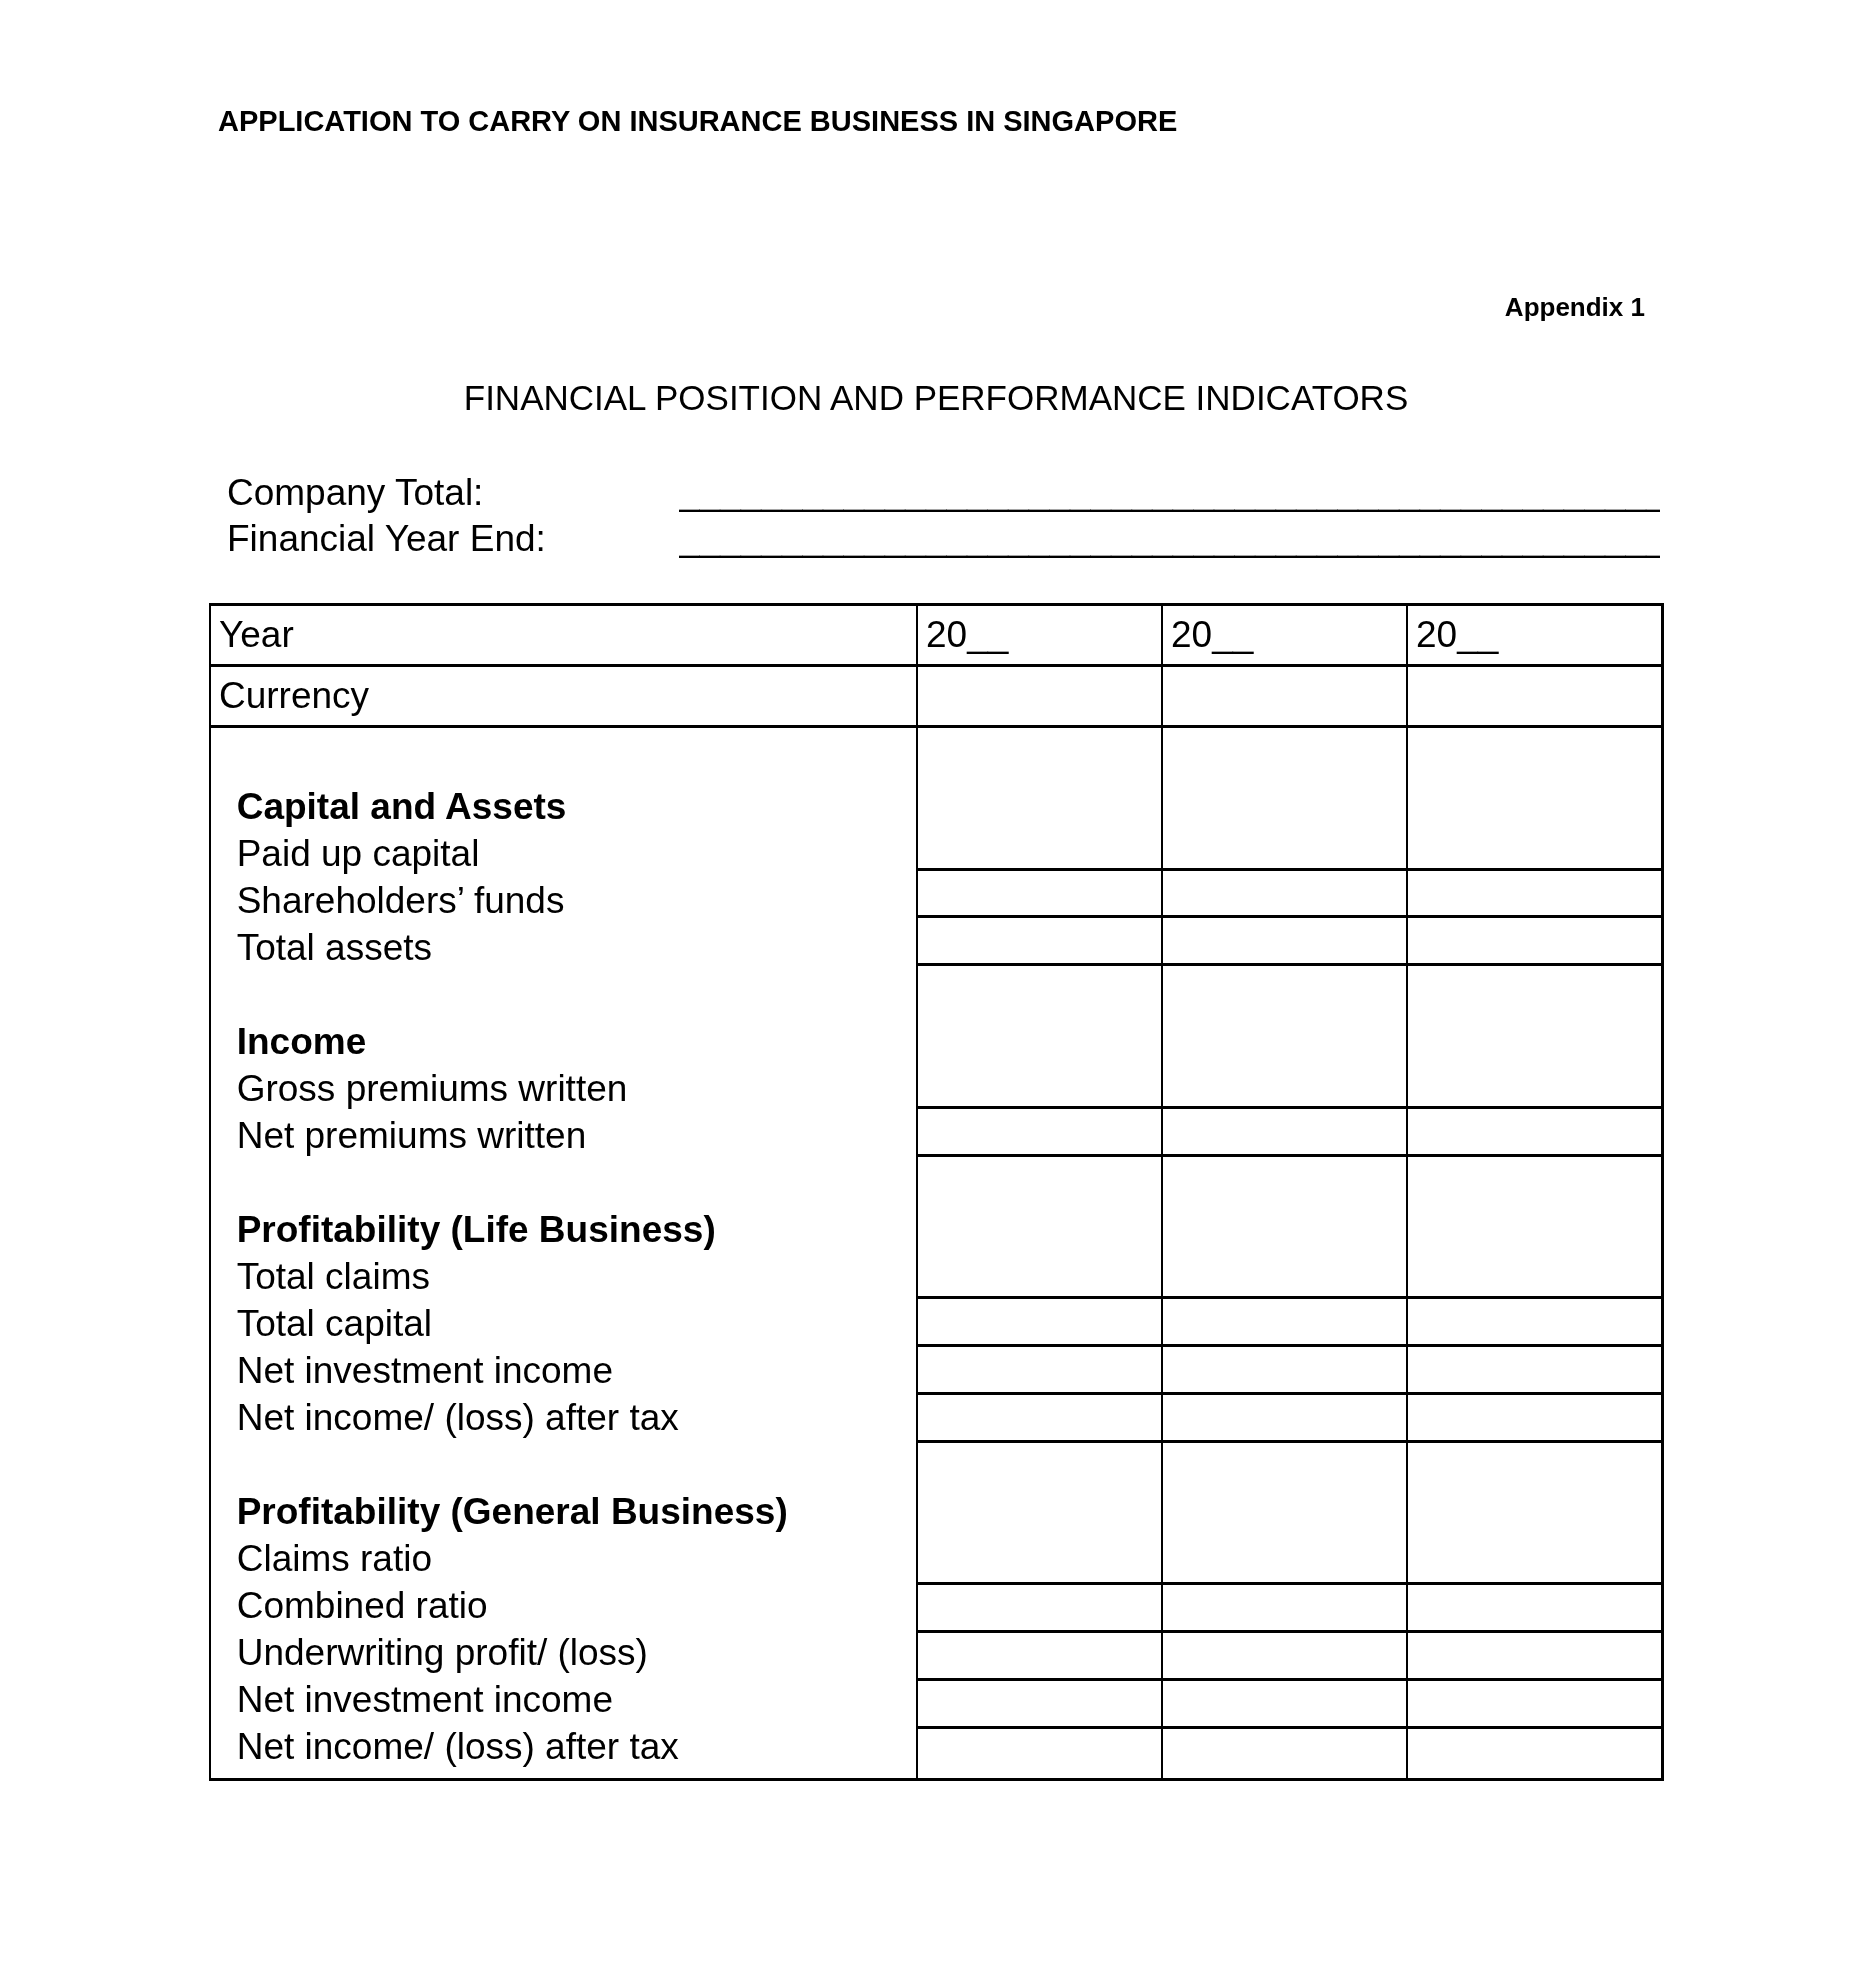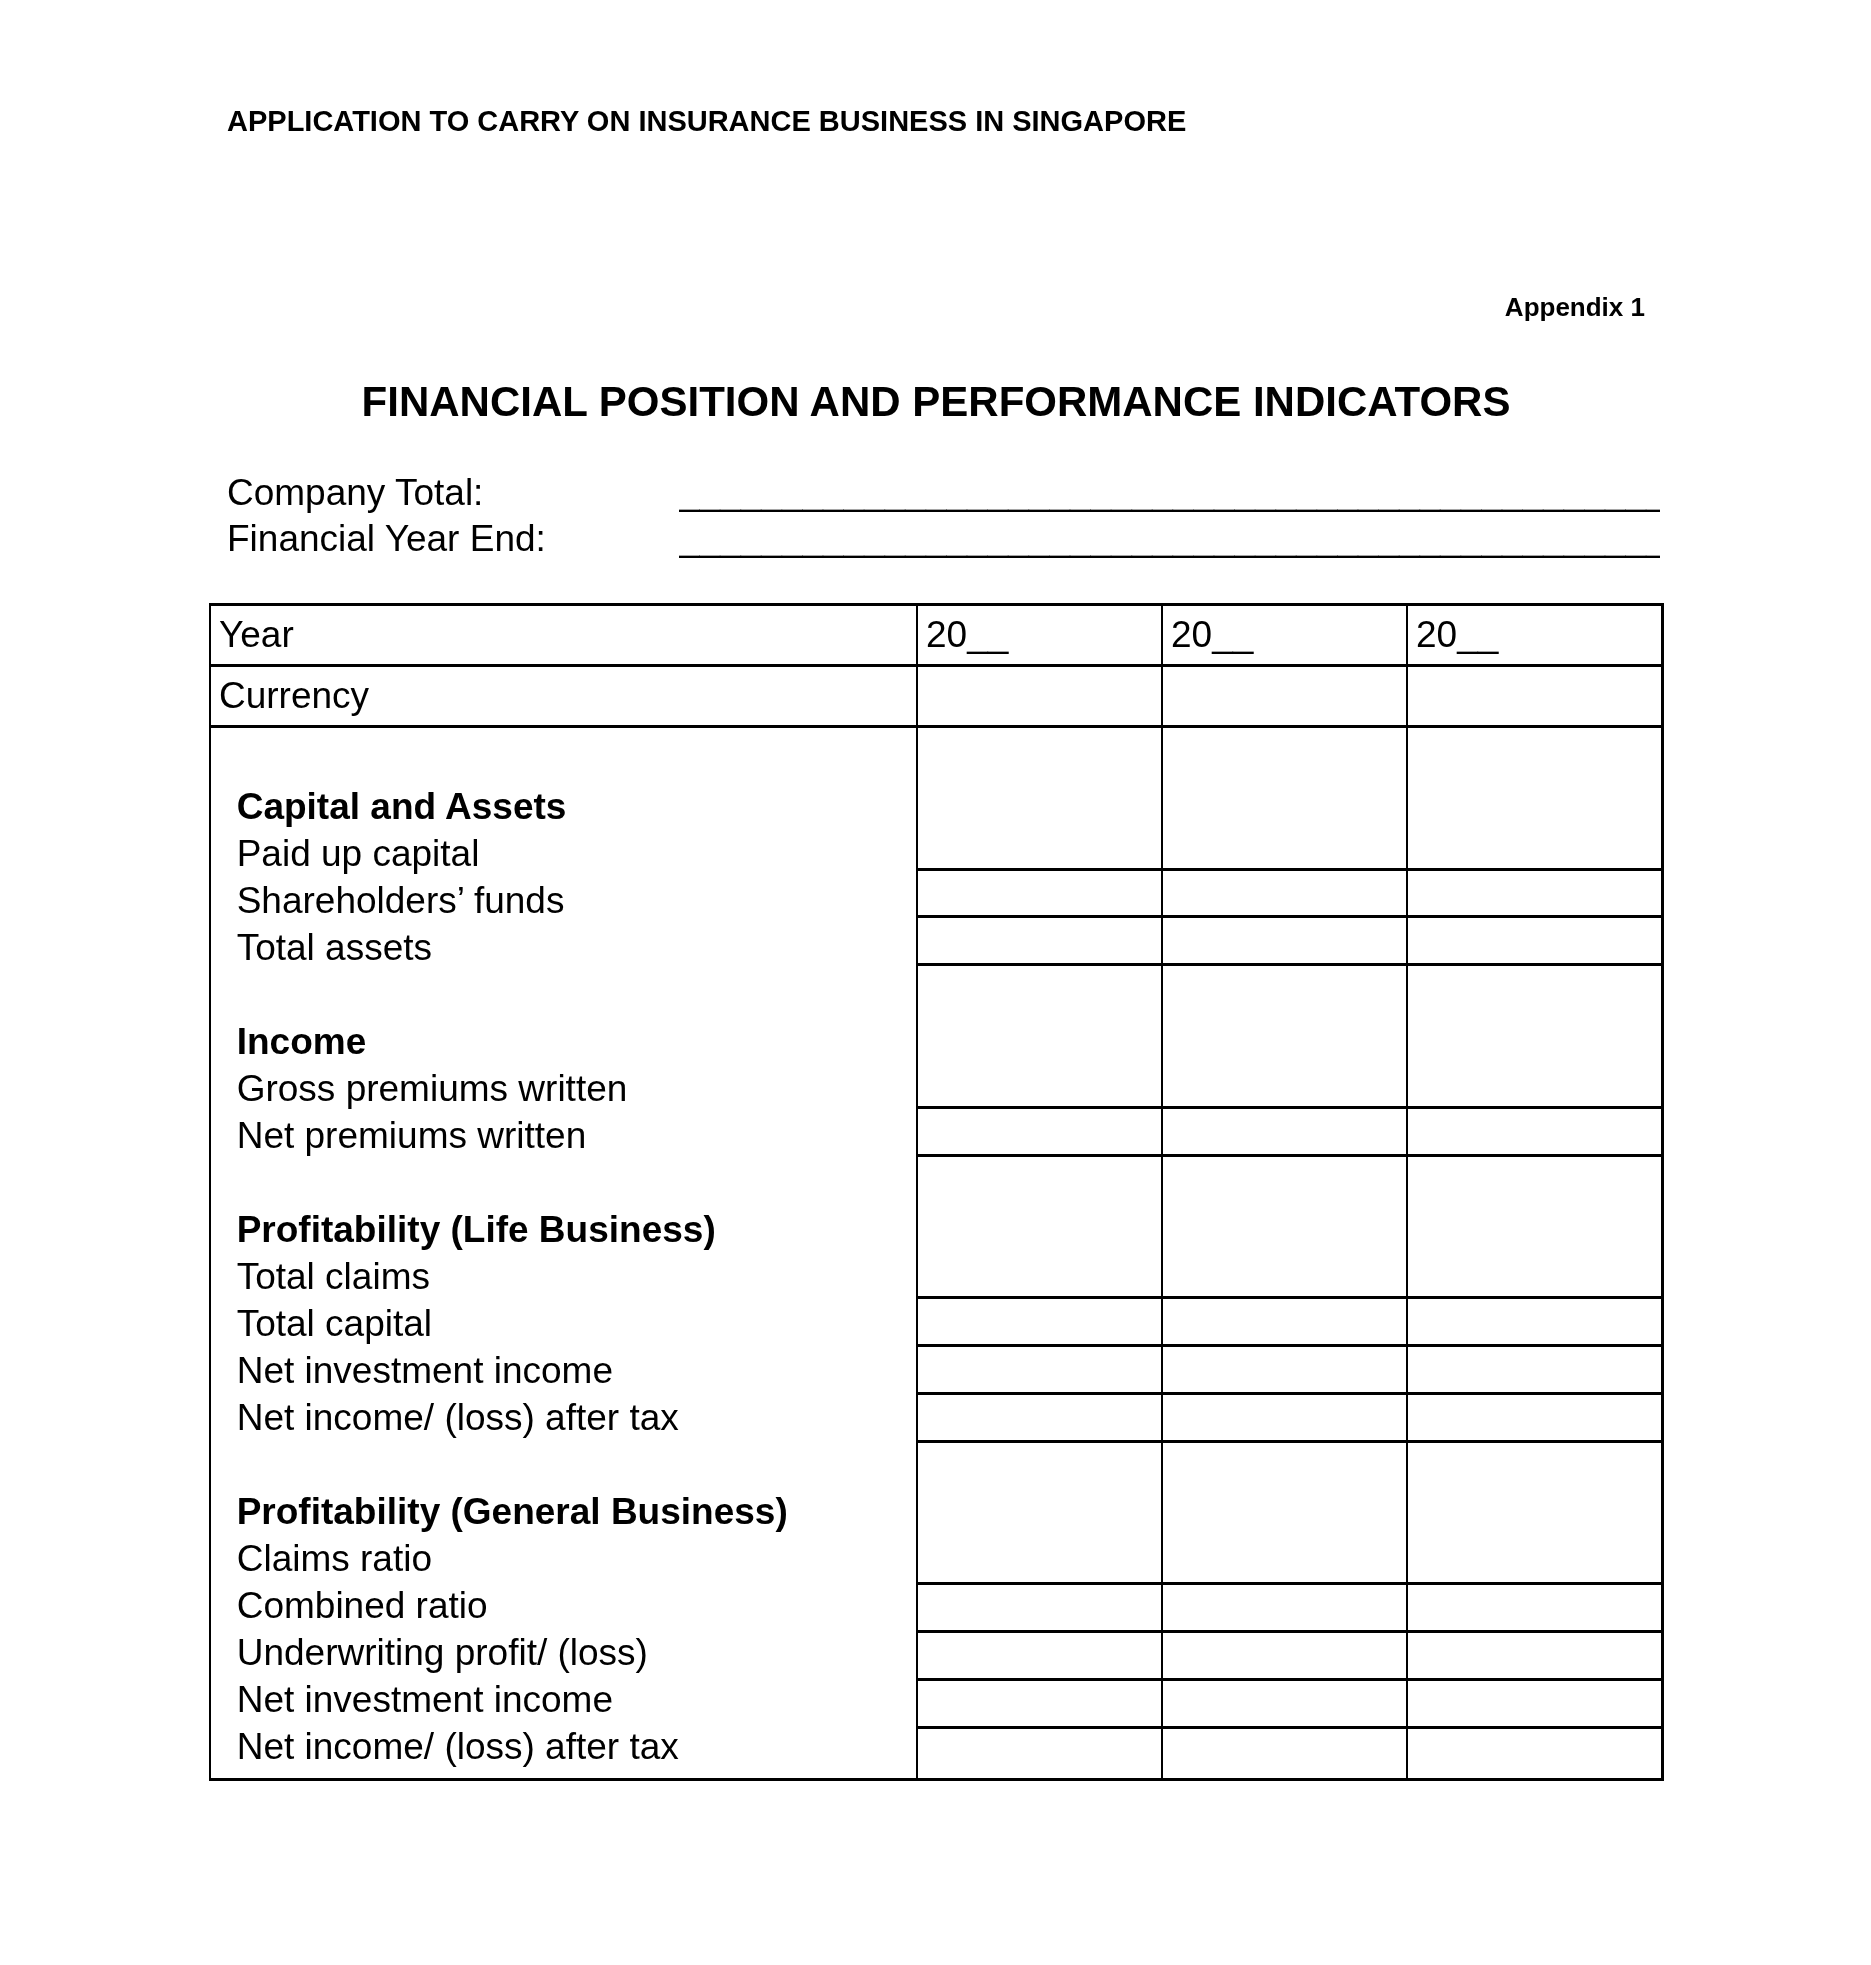--- a/index.html
+++ b/index.html
@@ -6,33 +6,33 @@
   #page{
     position:relative;
     width:1872px;height:2647px;
     background:#ffffff;
     font-family:"Liberation Sans","DejaVu Sans",sans-serif;
     color:#000;
     overflow:hidden;
   }
   .abs{position:absolute;}
   .doc-header{
-    left:227px;top:105px;
+    left:218px;top:105px;
     font-size:29px;font-weight:bold;letter-spacing:0;
     white-space:nowrap;
   }
   .appendix{
     right:227px;top:292px;
     font-size:26px;font-weight:bold;
     white-space:nowrap;
   }
   .doc-title{
     left:0;top:378px;width:100%;
     text-align:center;
-    font-size:42px;font-weight:bold;
+    font-size:35px;font-weight:normal;
     white-space:nowrap;
   }
   .field-label{
     left:227px;
     font-size:37px;
     white-space:nowrap;
   }
   .fill-line{
     left:679px;width:981px;height:51px;
     font-size:37px;

